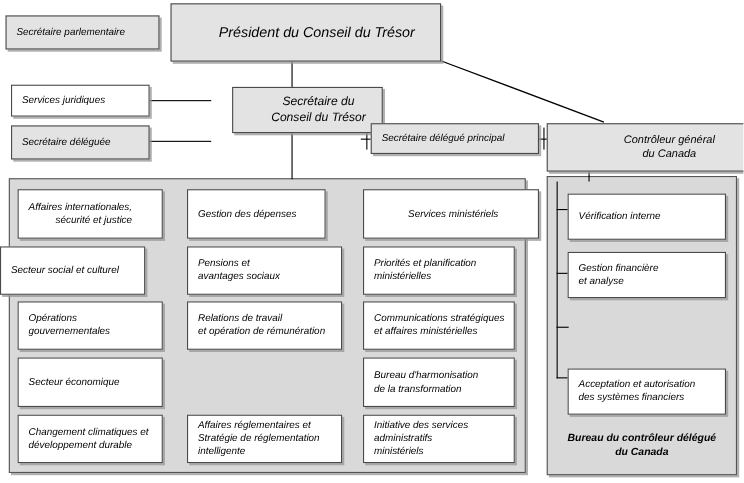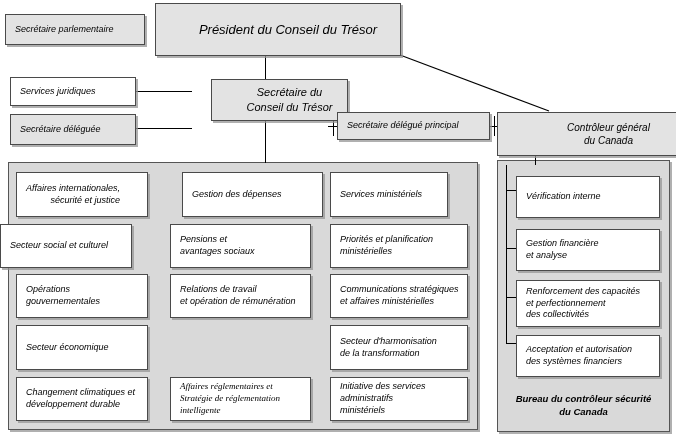--- a/index.html
+++ b/index.html
@@ -148,50 +148,50 @@
 gouvernementales</span>
   </div>
   <div class="node white left shadow" style="left:16px; top:325px; width:132px; height:45px;">
     <span class="txt">Secteur économique</span>
   </div>
   <div class="node white left shadow" style="left:16px; top:377px; width:132px; height:44px;">
     <span class="txt">Changement climatiques et
 développement durable</span>
   </div>
 
-  <div class="node white left shadow" style="left:182px; top:172px; width:141px; height:45px;font-style:italic;">
+  <div class="node white left shadow" style="left:170px; top:172px; width:126px; height:45px;font-style:italic;">
     <span class="txt">Gestion des dépenses</span>
   </div>
   <div class="node white left shadow" style="left:170px; top:224px; width:141px; height:44px;">
     <span class="txt">Pensions et
 avantages sociaux</span>
   </div>
   <div class="node white left shadow" style="left:170px; top:274px; width:141px; height:44px;">
     <span class="txt">Relations de travail
 et opération de rémunération</span>
   </div>
-  <div class="node white left shadow" style="left:170px; top:377px; width:141px; height:44px;font-family:Liberation Serif, serif;">
+  <div class="node white left shadow" style="left:170px; top:377px; width:141px; height:44px;">
     <span class="txt">Affaires réglementaires et
 Stratégie de réglementation
 intelligente</span>
   </div>
 
-  <div class="node white left shadow" style="left:330px; top:172px; width:118px; height:45px;">
+  <div class="node white left shadow" style="left:330px; top:172px; width:160px; height:45px;justify-content:center;">
     <span class="txt">Services ministériels</span>
   </div>
   <div class="node white left shadow" style="left:330px; top:274px; width:138px; height:44px;">
     <span class="txt">Communications stratégiques
 et affaires ministérielles</span>
   </div>
   <div class="node white left shadow" style="left:330px; top:224px; width:138px; height:44px;">
     <span class="txt">Priorités et planification
 ministérielles</span>
   </div>
   <div class="node white left shadow" style="left:330px; top:325px; width:138px; height:45px;">
-    <span class="txt">Secteur d'harmonisation
+    <span class="txt">Bureau d'harmonisation
 de la transformation</span>
   </div>
   <div class="node white left shadow" style="left:330px; top:377px; width:138px; height:44px;">
     <span class="txt">Initiative des services
 administratifs
 ministériels</span>
   </div>
 
   <div class="panel shadow" style="left:497px; top:160px; width:173px; height:272px;"></div>
 
@@ -201,26 +201,21 @@
   <div class="line h" style="left:506px; top:297px; width:11px;"></div>
   <div class="line h" style="left:506px; top:343px; width:11px;"></div>
 
   <div class="node white left shadow" style="left:516px; top:176px; width:144px; height:42px;">
     <span class="txt">Vérification interne</span>
   </div>
   <div class="node white left shadow" style="left:516px; top:229px; width:144px; height:42px;">
     <span class="txt">Gestion financière
 et analyse</span>
   </div>
-  <div class="node white left shadow" style="left:516px; top:280px; width:144px; height:47px;">
-    <span class="txt">Renforcement des capacités
-et perfectionnement
-des collectivités</span>
-  </div>
   <div class="node white left shadow" style="left:516px; top:335px; width:144px; height:42px;">
     <span class="txt">Acceptation et autorisation
 des systèmes financiers</span>
   </div>
 
-  <div id="panel-caption" style="left:497px; top:393px; width:173px;">Bureau du contrôleur sécurité
+  <div id="panel-caption" style="left:497px; top:393px; width:173px;">Bureau du contrôleur délégué
 du Canada</div>
 
 </div>
 
 </body></html>

